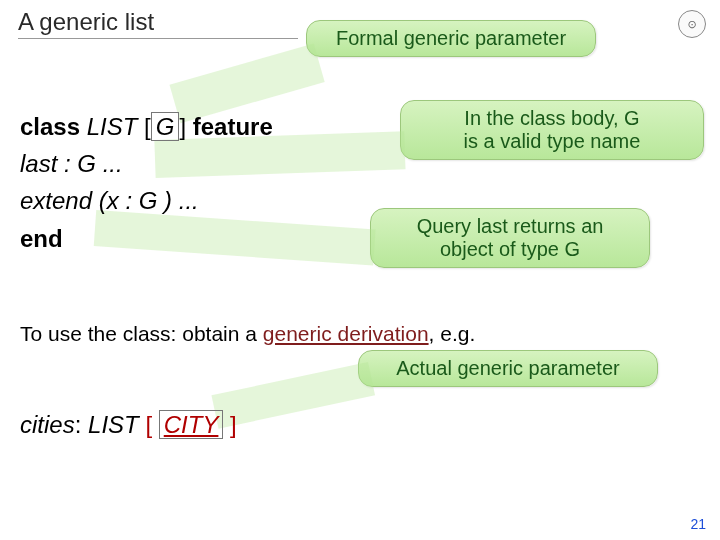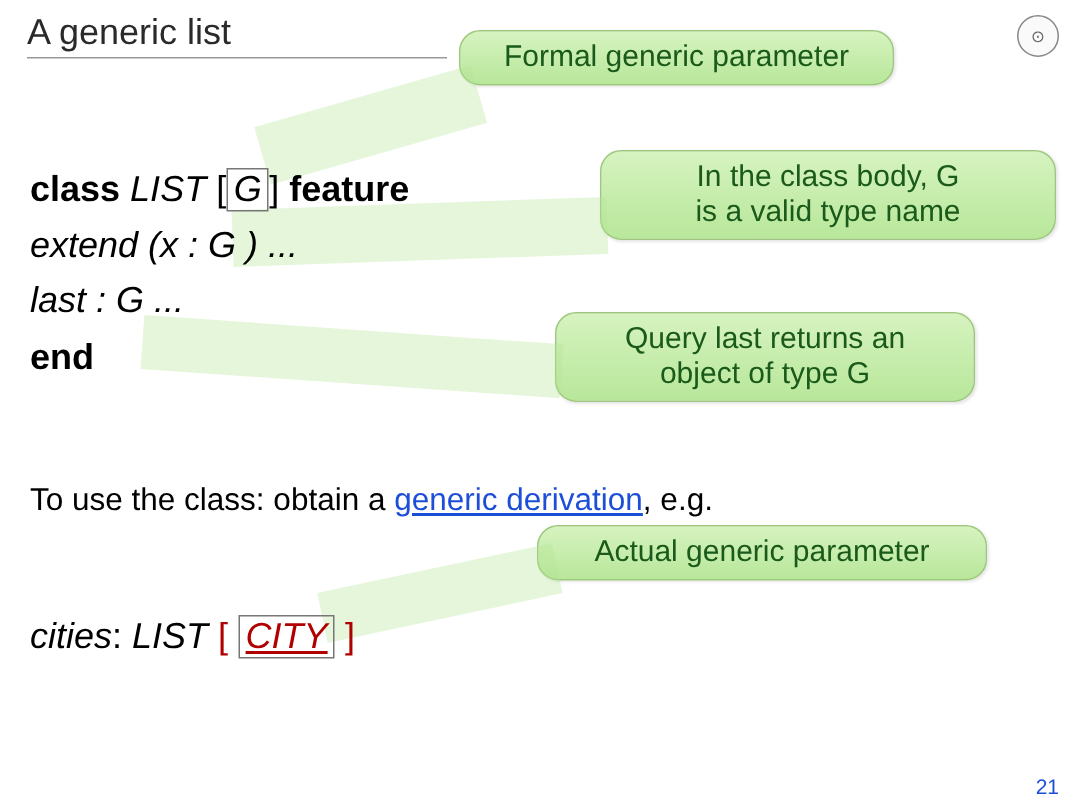--- a/index.html
+++ b/index.html
@@ -46,21 +46,21 @@
     position: absolute;
     left: 20px;
     font-size: 24px;
     line-height: 1.55;
   }
   .code-block { top: 108px; }
   .use-line   { top: 318px; font-size: 21px; }
   .cities-line{ top: 406px; }
   .kw-bold { font-weight: bold; font-style: normal; }
   .kw-ital { font-style: italic; }
-  .green-u { color: #1d4ed8; text-decoration: underline; }
+  .green-u { color: #7f1d1d; text-decoration: underline; }
   .red     { color: #b00000; }
   .boxed {
     border: 1px solid #777;
     padding: 0 4px;
     font-style: italic;
   }
   .ital { font-style: italic; }
   .pointer {
     position: absolute;
     background: rgba(180,230,150,0.35);
@@ -95,26 +95,26 @@
   <div class="pointer" style="left:215px; top:395px; width:160px; height:34px; transform:rotate(-12deg);"></div>
 
   <div class="content code-block">
     <div>
       <span class="kw-bold">class</span>
       <span class="kw-ital">LIST</span>
       <span>[</span><span class="boxed">G</span><span>]</span>
       <span class="kw-bold">feature</span>
     </div>
     <div>
+      <span class="kw-ital">last</span>
+      <span class="ital">: G  ...</span>
+    </div>
+    <div>
       <span class="kw-ital">extend</span>
       <span class="ital">(x : G )  ...</span>
-    </div>
-    <div>
-      <span class="kw-ital">last</span>
-      <span class="ital">: G  ...</span>
     </div>
     <div>
       <span class="kw-bold">end</span>
     </div>
   </div>
 
   <div class="content use-line">
     <span>To use the class: obtain a </span><span class="green-u">generic derivation</span><span>, e.g.</span>
   </div>
 

